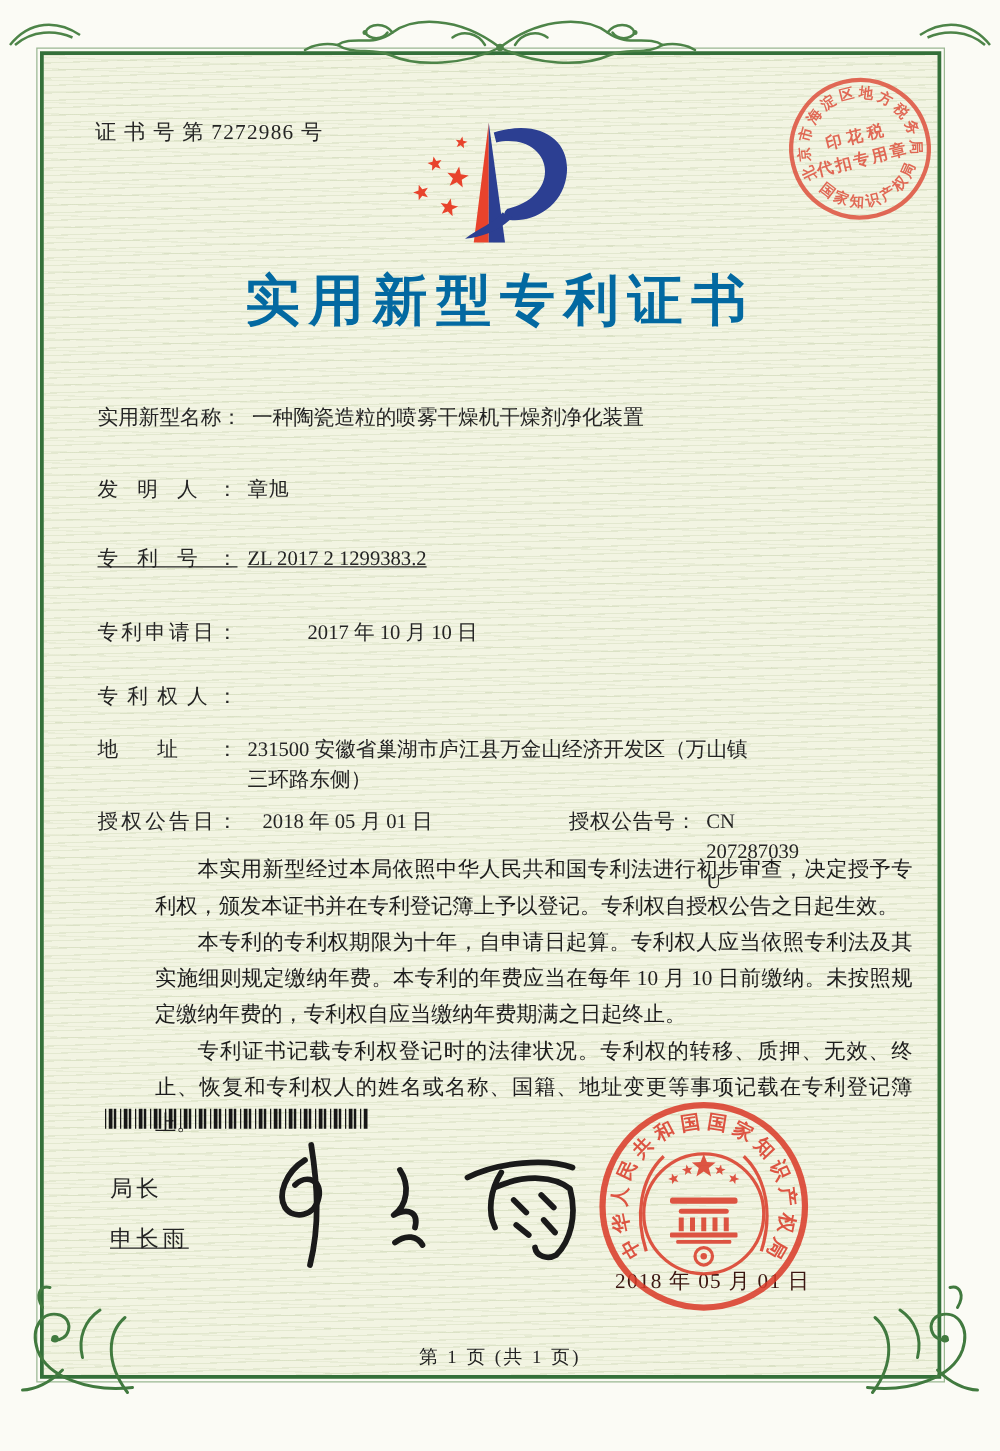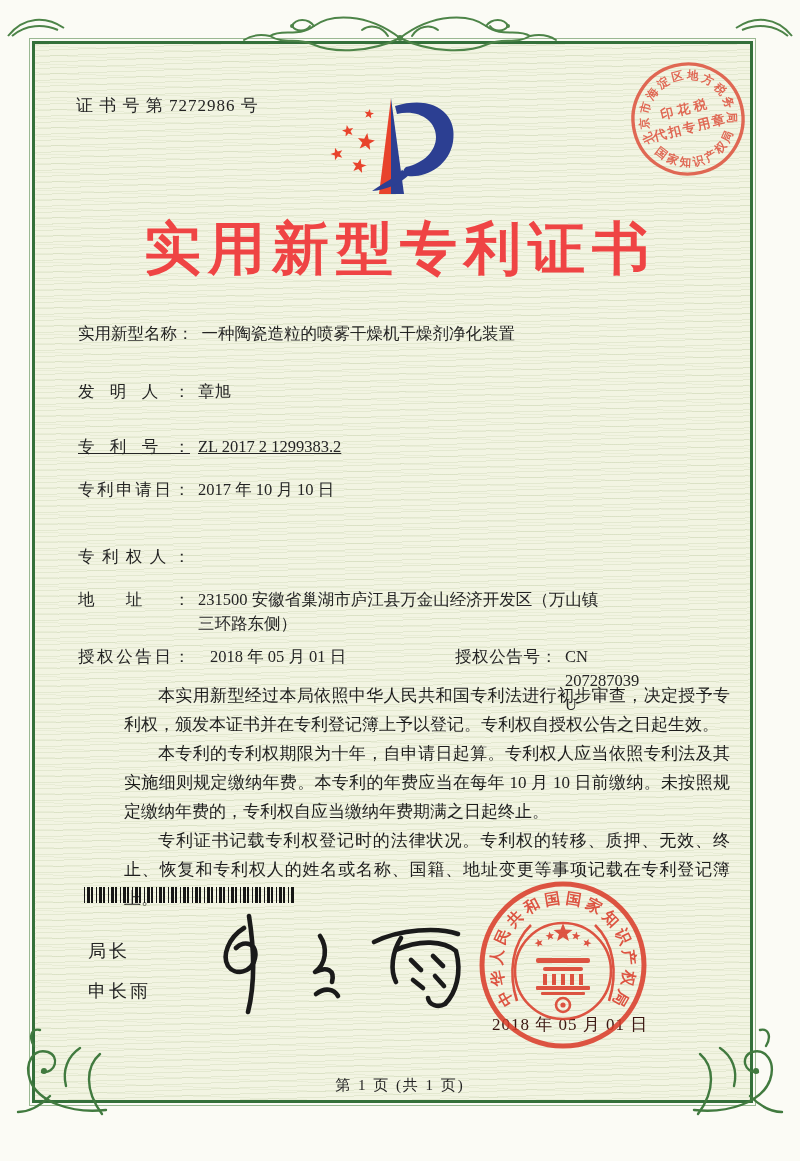--- a/index.html
+++ b/index.html
@@ -19,38 +19,38 @@
     background-color:#f2f4e2;
     background-image:
       repeating-linear-gradient(178deg, rgba(148,170,110,.16) 0 1px, rgba(0,0,0,0) 1px 6px),
       repeating-linear-gradient(2deg, rgba(148,170,110,.10) 0 1px, rgba(0,0,0,0) 1px 9px);
   }
   .orn{position:absolute; pointer-events:none;}
   
   .cert-no{position:absolute; left:76px; top:94px; font-size:17px; letter-spacing:1px;}
   .title{
     position:absolute; left:0; right:0; top:211px; text-align:center;
-    font-size:57px; font-weight:bold; letter-spacing:7px; color:#ef4444;
+    font-size:44px; font-weight:bold; letter-spacing:7px; color:#0369a1;
   }
   .fields{position:absolute; left:78px; top:322px; width:600px; font-size:16.5px;}
   .row{position:absolute; left:0; display:flex; align-items:flex-start; line-height:24px;}
   .row .lbl{flex:0 0 112px; text-align:justify; text-align-last:justify; white-space:nowrap;}
   .row .val{margin-left:8px;}
   .grant-right{position:absolute; left:377px; top:0; display:flex; line-height:24px;}
   .grant-right .lbl{flex:0 0 102px; text-align-last:justify;}
   .grant-right .val{margin-left:8px;}
   .paras{
     position:absolute; left:78px; width:606px; top:681px;
     font-size:17px; line-height:29px; text-align:justify; color:#1d1d1d;margin-left:46px;
   }
   .paras p{margin:0; text-indent:2em;}
   .barcode{position:absolute; left:84px; top:887px; width:212px; height:16px; display:flex;}
   .barcode i{display:block; height:100%; background:#161616;}
   .issuer-title{position:absolute; left:88px; top:939px; font-size:18px; letter-spacing:3px;}
-  .issuer-name{position:absolute; left:88px; top:979px; font-size:18px; letter-spacing:3px;}
+  .issuer-name{position:absolute; left:88px; top:979px; font-size:18px; letter-spacing:3px;text-decoration:underline;}
   .seal-date{position:absolute; left:492px; top:1013px; font-size:17px; letter-spacing:1px; color:#3a1510;}
   .footer{position:absolute; left:0; right:0; top:1076px; text-align:center; font-size:15px; letter-spacing:2px;}
   
   .stamp-svg text,.seal-svg text{font-family:"Liberation Serif","DejaVu Serif",serif; font-weight:bold;}
 </style>
 </head>
 <body>
 
 <div class="page">
 
@@ -158,21 +158,21 @@
       <span class="val">一种陶瓷造粒的喷雾干燥机干燥剂净化装置</span>
     </div>
     <div class="row" style="top:58px;">
       <span class="lbl">发明人：</span>
       <span class="val">章旭</span>
     </div>
     <div class="row" style="top:113px;text-decoration:underline;">
       <span class="lbl">专利号：</span>
       <span class="val">ZL 2017 2 1299383.2</span>
     </div>
-    <div class="row" style="top:156px;">
+    <div class="row" style="top:172px;gap:48px;">
       <span class="lbl">专利申请日：</span>
       <span class="val">2017 年 10 月 10 日</span>
     </div>
     <div class="row" style="top:223px;">
       <span class="lbl">专利权人：</span>
     </div>
     <div class="row" style="top:266px;">
       <span class="lbl">地址：</span>
       <span class="val">
         <div>231500 安徽省巢湖市庐江县万金山经济开发区（万山镇</div>

